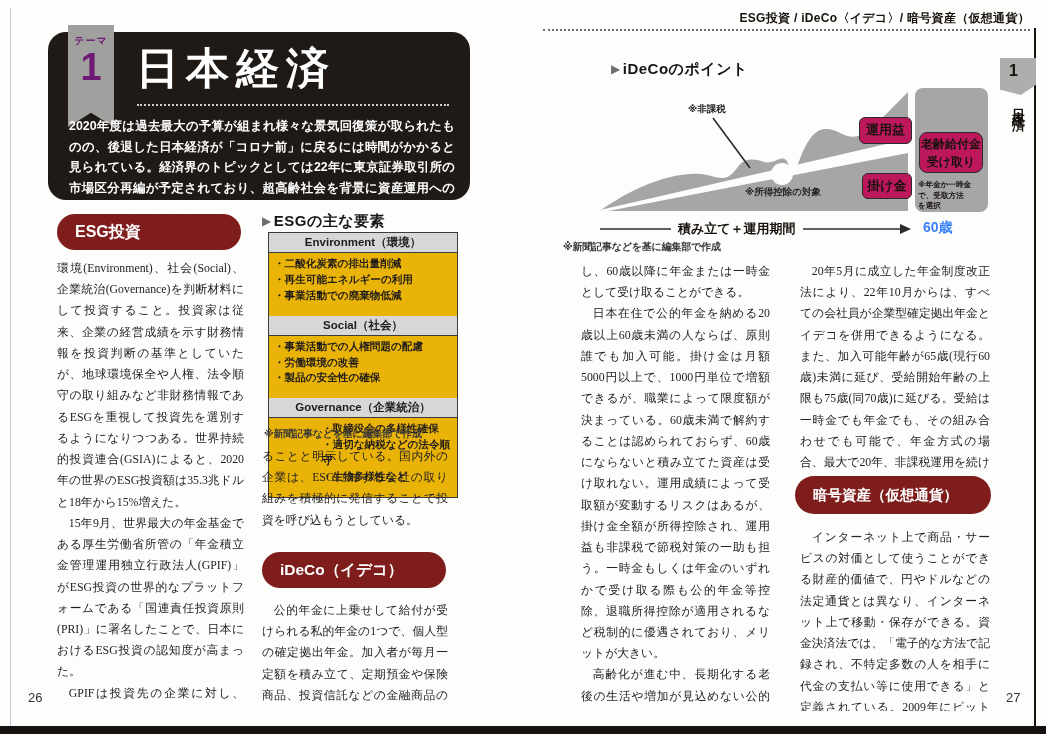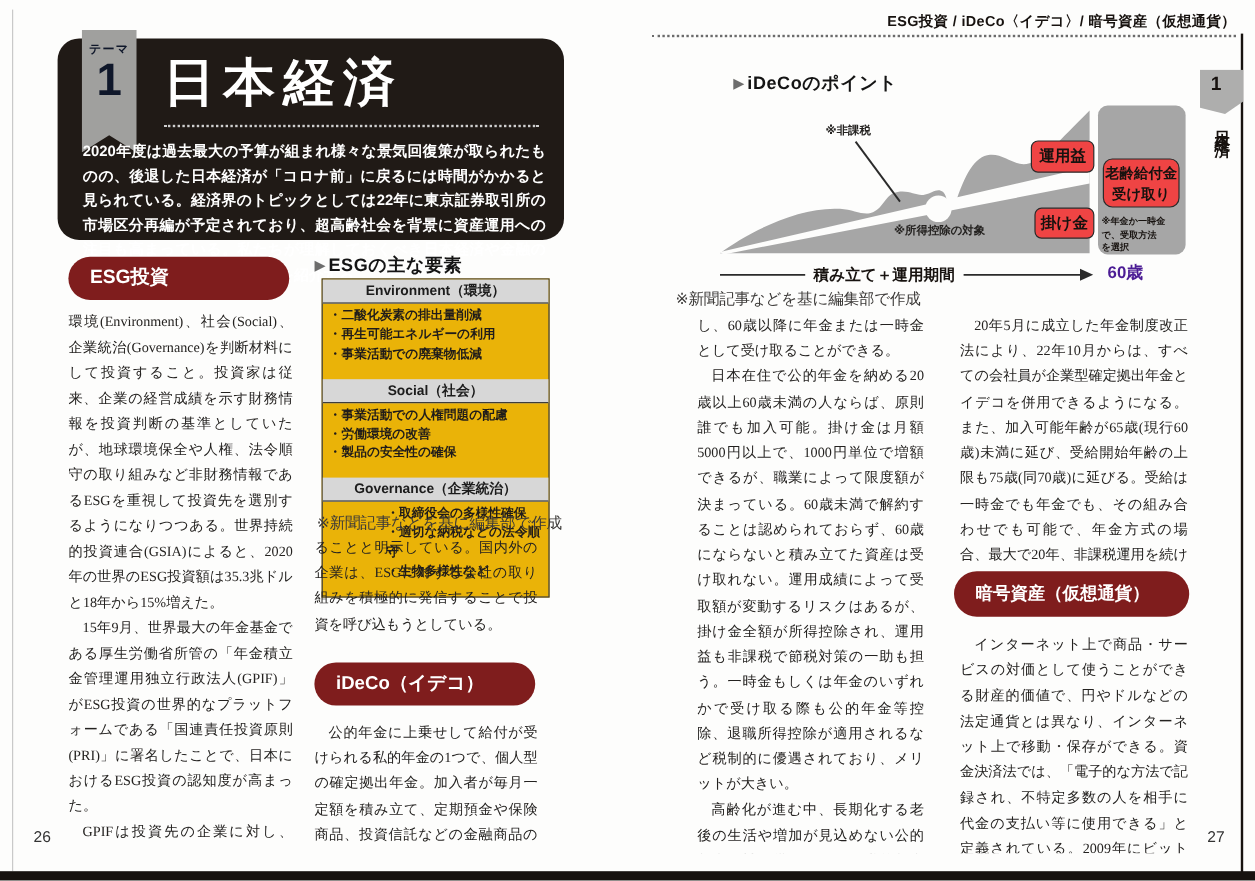--- a/index.html
+++ b/index.html
@@ -11,21 +11,21 @@
   
   .edge-left{position:absolute;left:10px;top:8px;width:1px;height:718px;background:#c9c9c9;}
   .edge-right{position:absolute;left:1034px;top:28px;width:2px;height:700px;background:#17120f;}
   .bottom-bar{position:absolute;left:0;top:726px;width:1046px;height:8px;background:#17120f;}
 
   
   .theme-block{position:absolute;left:48px;top:32px;width:422px;height:168px;
     background:#201a16;border-radius:18px;}
   .theme-ribbon{position:absolute;left:20px;top:-7px;width:46px;height:102px;background:#a0a09e;
     clip-path:polygon(0 0,100% 0,100% 100%,50% 86%,0 100%);
-    text-align:center;color:#0f172a;}
+    text-align:center;color:#701a75;}
   .theme-ribbon .rt{font-size:10px;font-weight:bold;margin-top:9px;letter-spacing:1px;}
   .theme-ribbon .rn{font-size:38px;font-weight:bold;line-height:1.05;}
   .theme-title{position:absolute;left:88px;top:8px;font-size:43px;font-weight:bold;color:#fff;letter-spacing:7px;}
   .theme-dots{position:absolute;left:89px;top:72px;width:312px;border-bottom:2px dotted #cfcfcf;}
   .theme-intro{position:absolute;left:21px;top:84px;width:386px;color:#fff;
     font-size:12.4px;font-weight:bold;line-height:1.66;text-align:justify;}
 
   
   .pill{position:absolute;background:#7f1d1d;color:#fff;border-radius:19px;
     font-weight:bold;box-sizing:border-box;padding-left:18px;}
@@ -52,21 +52,21 @@
   .h-ideco-point{left:563px;top:60px;padding-left:48px;}
 
   
   .esg-table{position:absolute;left:268px;top:232px;width:188px;border:1.5px solid #3c3c3c;background:#eab308;}
   .esg-table .hdr{background:#d7d7d7;text-align:center;font-size:11.5px;font-weight:bold;
     padding:2px 0;border-bottom:1.5px solid #3c3c3c;}
   .esg-table .hdr + .items{border-bottom:0;}
   .esg-table .items{padding:3px 5px 12px;border-bottom:1.5px solid #3c3c3c;}
   .esg-table .items:last-child{border-bottom:0;margin-left:48px;}
   .esg-table .items div{font-size:10.6px;font-weight:bold;line-height:1.5;color:#201c1a;}
-  .cap{position:absolute;font-size:13px;color:#3c3a38;font-weight:normal;letter-spacing:-.2px;}
+  .cap{position:absolute;font-size:10px;color:#3c3a38;font-weight:bold;letter-spacing:-.2px;}
   .cap-esg{left:264px;top:427px;}
   .cap-diagram{left:563px;top:240px;}
 
   
   .rp-breadcrumb{position:absolute;left:540px;top:10px;width:490px;text-align:right;
     font-size:12px;font-weight:bold;color:#17120f;letter-spacing:.3px;}
   .rp-dots{position:absolute;left:543px;top:29px;width:487px;border-bottom:2px dotted #6b6b6b;}
 
   
   .side-tab{position:absolute;left:1000px;top:58px;width:36px;height:37px;background:#aeaead;
@@ -74,31 +74,31 @@
   .side-tab .num{font-size:16px;font-weight:bold;color:#17120f;margin:4px 0 0 9px;}
   .side-label{position:absolute;left:1009px;top:98px;writing-mode:vertical-rl;
     font-size:13px;font-weight:bold;letter-spacing:3px;color:#17120f;}
 
   
   .diagram{position:absolute;left:563px;top:84px;width:432px;height:176px;}
   .diagram svg{position:absolute;left:0;top:0;}
   .dg-label{position:absolute;font-weight:bold;color:#242220;}
   .dg-taxfree{left:125px;top:19px;font-size:9.5px;}
   .dg-deduct{left:182px;top:102px;font-size:9.5px;}
-  .dg-box{position:absolute;background:#ef4444;border:1.5px solid #2b2b2b;border-radius:6px;
+  .dg-box{position:absolute;background:#be185d;border:1.5px solid #2b2b2b;border-radius:6px;
     box-sizing:border-box;text-align:center;font-weight:bold;color:#17120f;}
   .dg-gain{left:296px;top:33px;width:53px;height:27px;font-size:13px;line-height:24px;}
   .dg-premium{left:299px;top:89px;width:50px;height:26px;font-size:13px;line-height:23px;}
   .dg-benefit{left:356px;top:48px;width:64px;height:41px;border-radius:8px;
     font-size:12px;line-height:1.5;white-space:pre-line;padding-top:2px;}
   .dg-note{position:absolute;left:355px;top:96px;width:70px;font-size:7.6px;font-weight:bold;
     line-height:1.4;color:#17120f;white-space:pre-line;}
   .dg-axis-label{position:absolute;left:108px;top:136px;background:#fdfdfc;padding:0 7px;
     font-size:13px;font-weight:bold;color:#17120f;}
-  .dg-age{position:absolute;left:360px;top:135px;font-size:14px;font-weight:bold;color:#4c1d95;}
+  .dg-age{position:absolute;left:360px;top:135px;font-size:14px;font-weight:bold;color:#3b82f6;}
 
   
   .pgnum{position:absolute;top:690px;font-size:13px;color:#333;}
   .pg-left{left:28px;}
   .pg-right{left:1006px;}
 </style>
 </head>
 <body>
 
 <div class="spread">

